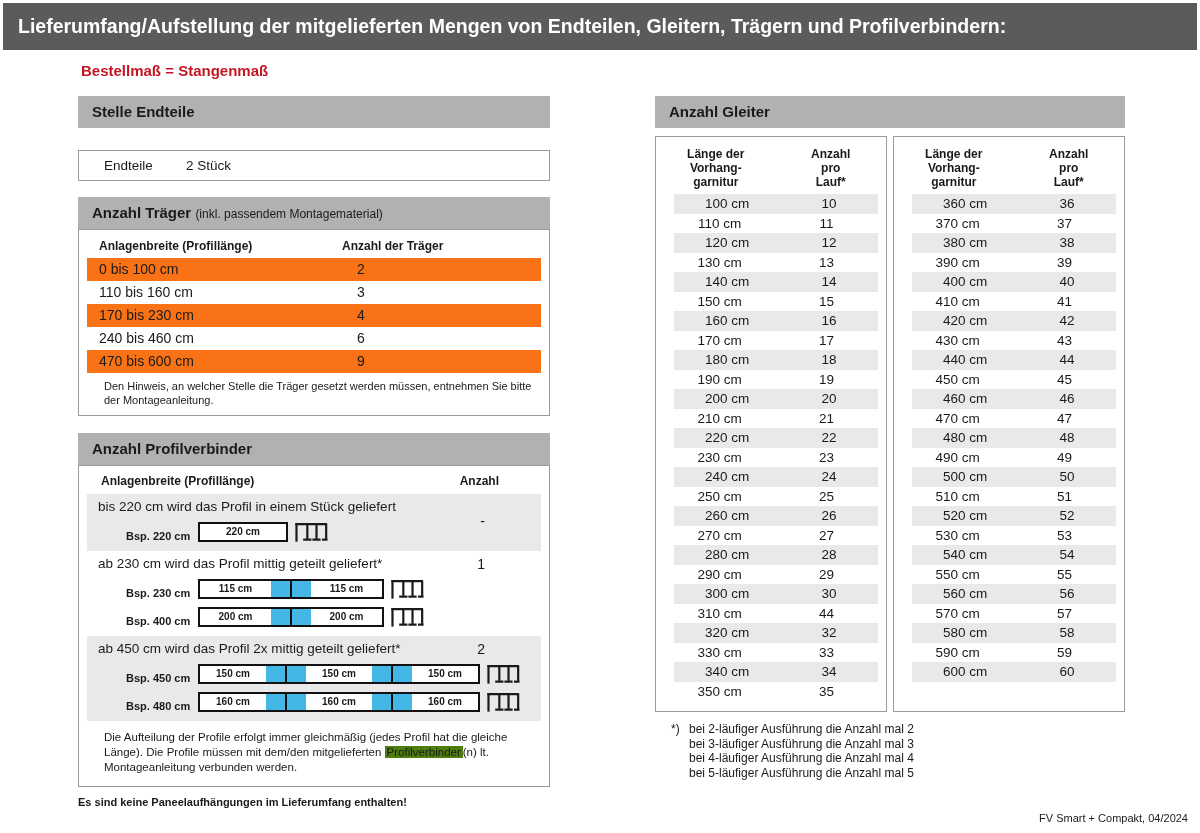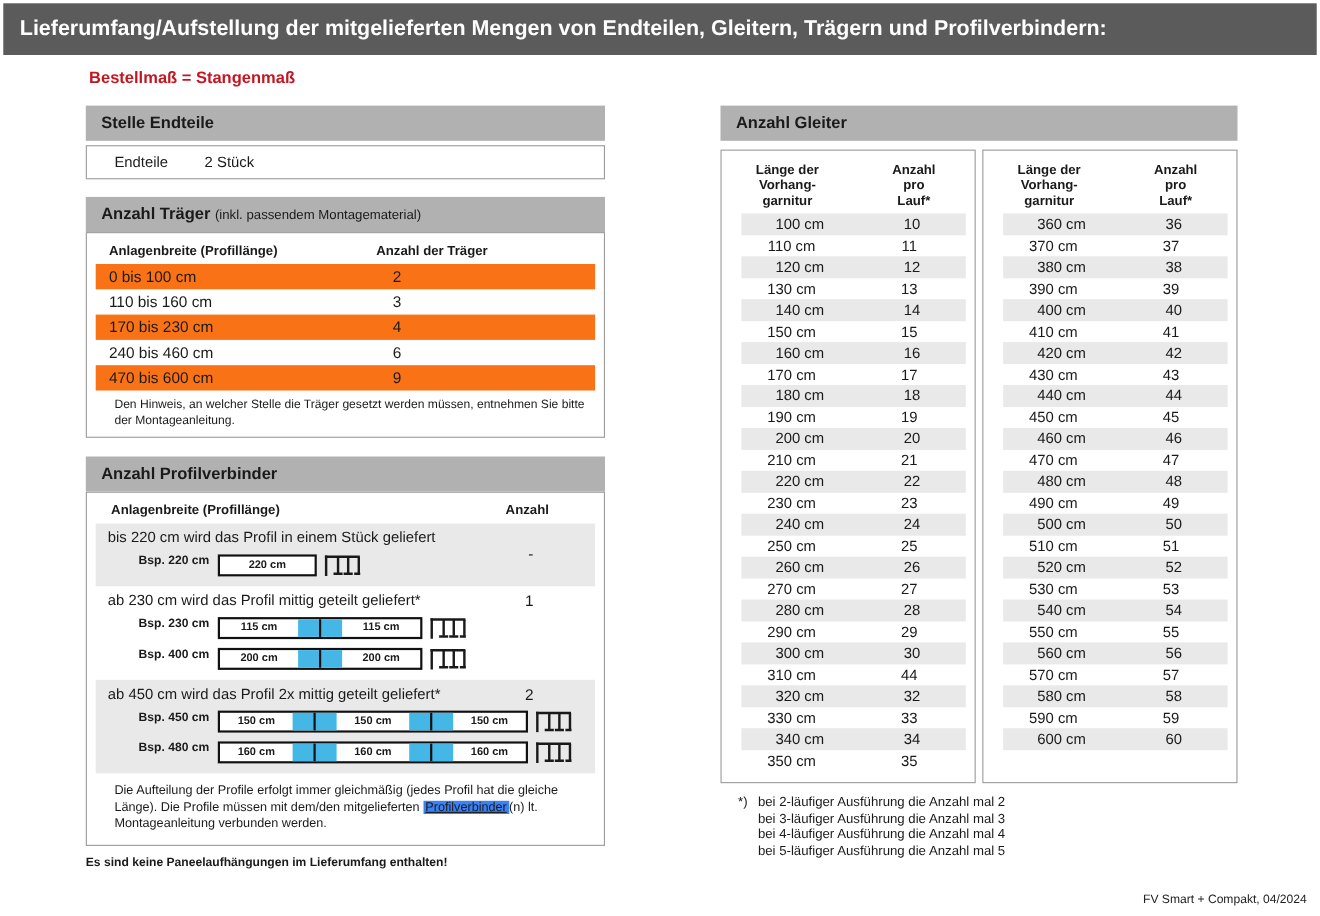--- a/index.html
+++ b/index.html
@@ -21,49 +21,49 @@
   .col-right{position:absolute;left:655px;top:96px;width:470px;}
   
   .banner{
     background:#b1b1b1;height:32px;line-height:32px;padding-left:14px;
     font-size:15px;font-weight:bold;box-sizing:border-box;
   }
   .banner .banner-light{font-weight:normal;font-size:12px;}
   
   .box{background:#fff;border:1px solid #9a9a9a;box-sizing:border-box;}
   
-  .endteile-box{margin-top:4px;height:31px;display:flex;align-items:center;padding-left:25px;font-size:13.5px;}
+  .endteile-box{margin-top:22px;height:31px;display:flex;align-items:center;padding-left:25px;font-size:13.5px;}
   .endteile-box .et-label{width:82px;}
   
   .sp16{height:16px;} .sp17{height:17px;}
   .traeger-box{padding:6px 0 8px;}
   .t-head{display:flex;padding:3px 0 5px 20px;font-size:12px;font-weight:bold;}
   .t-h1{width:243px;} .t-h2{flex:1;}
   .t-row{display:flex;height:23px;line-height:23px;margin:0 8px;font-size:14px;padding-left:12px;}
   .t-row.shaded{background:#f97316;}
   .t-c1{width:231px;} .t-c2{flex:1;padding-left:27px;}
   .t-note{padding:7px 30px 0 25px;font-size:11px;line-height:13.5px;width:430px;box-sizing:content-box;}
   
   .pv-box{padding:0 0 0;}
   .pv-head{position:relative;padding:8px 0 6px 22px;font-size:12px;font-weight:bold;}
   .pv-h2{position:absolute;right:50px;top:8px;}
   .pv-section{position:relative;margin:0 8px;padding:5px 0 9px;}
   .pv-section.shaded{background:#e9e9e9;}
   .pv-text{font-size:13.5px;padding-left:11px;display:block;}
   .pv-count{position:absolute;right:56px;top:5px;font-size:14px;}
   .pv-count.centered{top:50%;transform:translateY(-60%);}
-  .pv-example{display:flex;align-items:flex-start;margin-top:8px;padding-left:39px;}
+  .pv-example{display:flex;align-items:flex-end;margin-top:8px;padding-left:39px;}
   .bsp-label{font-weight:bold;font-size:11px;width:72px;flex-shrink:0;}
   .p-bar{display:flex;height:16px;border:2px solid #111;background:#fff;flex-shrink:0;}
   .p-seg{flex:1;font-size:10px;font-weight:bold;line-height:16px;text-align:center;white-space:nowrap;}
   .p-conn{width:40px;background:#45b7e7;position:relative;flex-shrink:0;}
   .p-conn i{position:absolute;left:50%;margin-left:-1px;top:0;bottom:0;width:2px;background:#111;}
   .end-wrap{margin-left:6px;line-height:0;flex-shrink:0;}
   .pv-note{padding:9px 28px 11px 25px;font-size:11.5px;line-height:15px;}
-  .hl{background:#3b82f6;padding:0 2px;text-decoration:underline;}
+  .hl{background:#4d7c0f;padding:0 2px;}
   .bottom-note{margin-top:9px;font-size:11px;font-weight:bold;}
   
   .glider-wrap{display:flex;gap:6px;margin-top:8px;align-items:stretch;}
   .glider-box{flex:1;padding:8px 0 10px;}
   .g-head{display:flex;padding:2px 0 5px;}
   .g-hc{width:52%;text-align:center;font-size:12px;font-weight:bold;line-height:14px;}
   .g-hc.c2{width:48%;}
   .g-row{display:flex;height:19.5px;line-height:19.5px;margin:0 8px;font-size:13.5px;}
   .g-row.shaded{background:#e9e9e9;margin-left:18px;}
   .g-c1{width:52%;text-align:center;} .g-c2{width:48%;text-align:center;}

